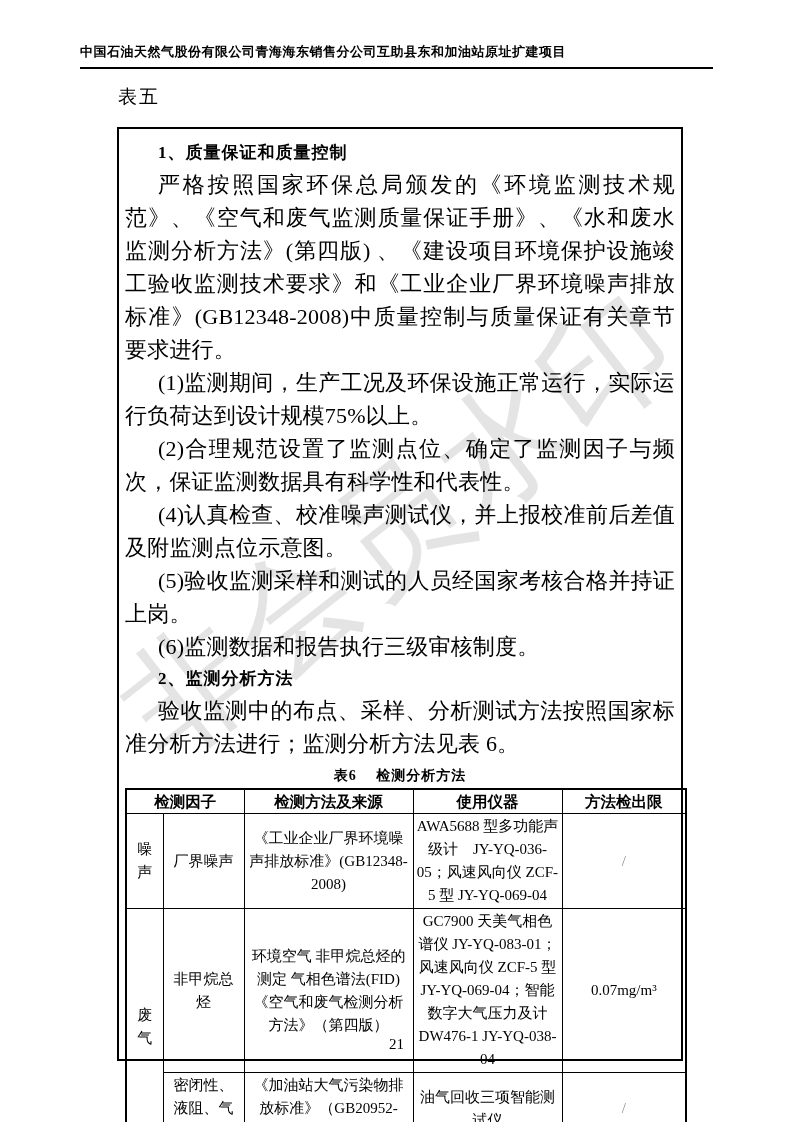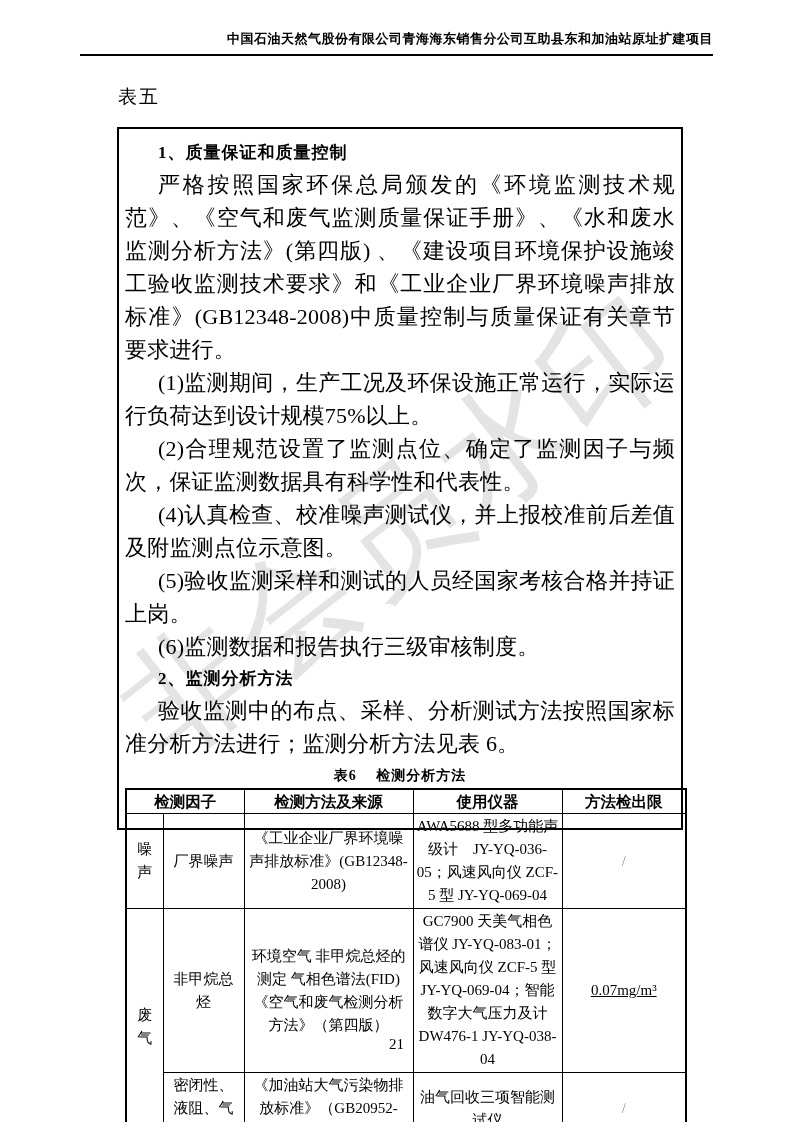--- a/index.html
+++ b/index.html
@@ -29,22 +29,22 @@
     white-space: nowrap;
     z-index: 1;
     pointer-events: none;
   }
 
   
   .page-header {
     position: absolute;
     left: 80px;
     right: 80px;
-    top: 30px;
-    text-align: right;
+    top: 43px;
+    text-align: left;
     font-size: 13px;
     font-weight: bold;
     letter-spacing: 0.5px;
     padding-bottom: 6px;
     border-bottom: 2px solid #000000;
     z-index: 2;
   }
 
   .sheet-label {
     position: absolute;
@@ -54,21 +54,21 @@
     letter-spacing: 2px;
     z-index: 2;
   }
 
   
   .content-box {
     position: absolute;
     left: 117px;
     top: 127px;
     width: 566px;
-    height: 703px;
+    height: 934px;
     border: 2px solid #000000;
     box-sizing: border-box;
     padding: 8px 6px 0 6px;
     z-index: 2;
     background: transparent;
   }
 
   .sec-heading {
     font-size: 17px;
     font-weight: bold;
@@ -117,21 +117,21 @@
     line-height: 21px;
     padding: 1px 2px;
     margin-top: 32px;
   }
   tr.r1 > td { height: 73px; }
   tr.r2 > td { height: 101px; }
   tr.r3 > td { height: 45px; }
   td.cell-instr { font-size: 14.5px; line-height: 23px; }
   td.cell-method-left { text-align: left; margin-left: 40px; }
   td.cell-limit-slash { color: #8a8f99; font-size: 14px; }
-  td.cell-limit-val { font-size: 14.5px; text-decoration: underline; }
+  td.cell-limit-val { font-size: 14.5px; }
 
   .page-number {
     position: absolute;
     left: 0;
     top: 1036px;
     width: 100%;
     text-align: center;
     font-size: 15px;
     z-index: 2;
   }

